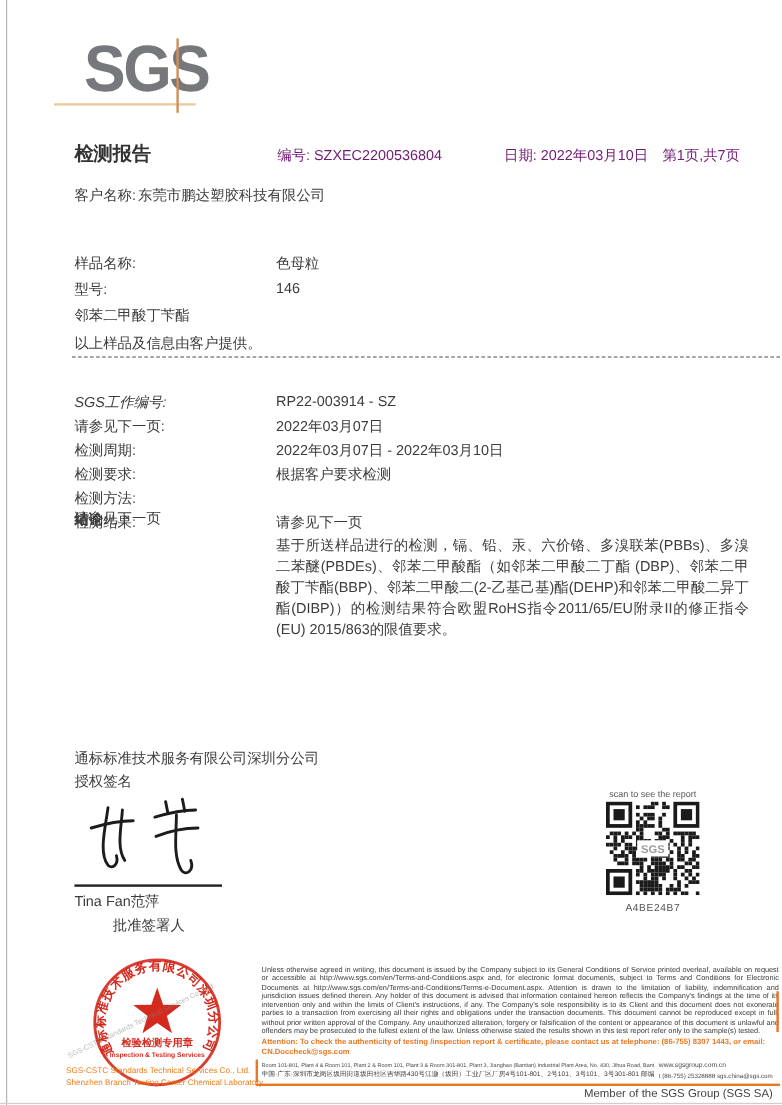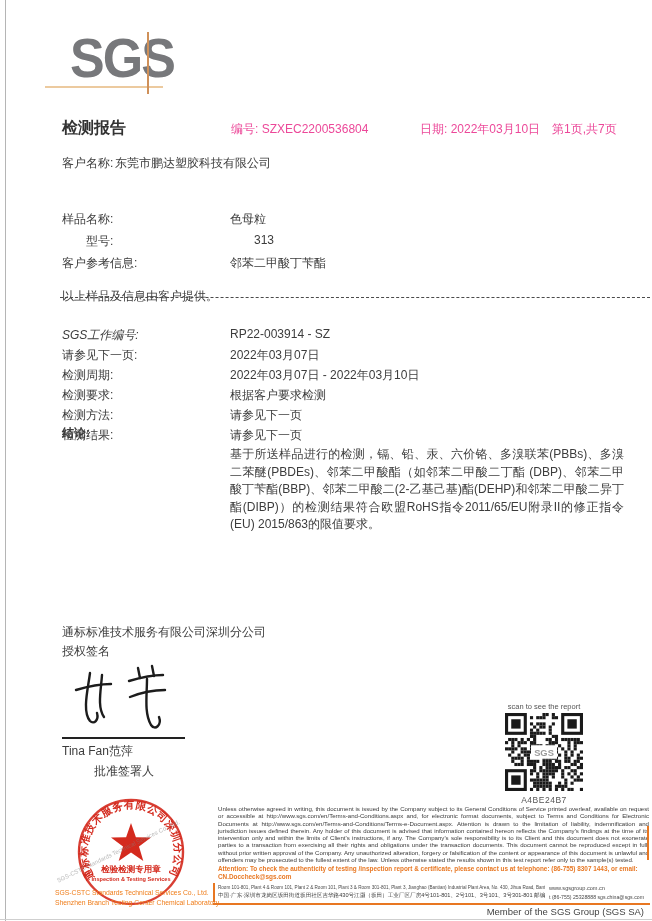--- a/index.html
+++ b/index.html
@@ -10,21 +10,21 @@
   .val{font-size:12px;color:#3c3c3c;}
   .row{display:flex;}
   .row .lbl{flex:none;}
   
   .logo-text{font-size:52px;font-weight:bold;color:#77787b;letter-spacing:-2px;
              font-family:"Liberation Sans","DejaVu Sans",sans-serif;transform:scaleY(1.05);}
   .logo-hline{background:#ecca9f;height:2px;}
   .logo-vline{background:#cf9059;width:2px;}
   
   .doc-title{font-size:16px;font-weight:bold;color:#333;}
-  .meta{font-size:12px;color:#ec4899;}
+  .meta{font-size:12px;color:#701a75;}
   .dashed-sep{border-top:1.5px dashed #4a4a4a;height:0;}
   
   .conclusion{font-size:12px;line-height:17.5px;text-align:justify;color:#3c3c3c;}
   
   .sig-line{background:#222;height:2px;}
   
   .qr-wrap{width:100px;text-align:center;}
   .qr-caption{font-size:7.5px;color:#555;}
   .qr-code-label{font-size:8.5px;color:#555;letter-spacing:.5px;}
   
@@ -66,29 +66,28 @@
       <span class="lbl" style="width:53px;">客户名称:</span>
       <span class="val">东莞市鹏达塑胶科技有限公司</span>
     </div>
   </div>
 
   <div class="abs" style="left:62px;top:211px;width:560px;">
     <div class="row" style="height:22px;">
       <span class="lbl" style="width:168px;">样品名称:</span>
       <span class="val">色母粒</span>
     </div>
-    <div class="row" style="height:22px;margin-left:24px;">
+    <div class="row" style="height:22px;">
       <span class="lbl" style="width:168px;">型号:</span>
-      <span class="val">313</span>
+      <span class="val">146</span>
     </div>
     <div class="row" style="height:22px;">
-      <span class="lbl" style="width:168px;">客户参考信息:</span>
       <span class="val">邻苯二甲酸丁苄酯</span>
     </div>
-    <div class="lbl" style="margin-top:11px;">以上样品及信息由客户提供。</div>
+    <div class="lbl" style="margin-top:1px;">以上样品及信息由客户提供。</div>
   </div>
 
   <div class="abs dashed-sep" style="left:60px;top:297px;width:590px;"></div>
 
   <div class="abs" style="left:62px;top:327px;width:560px;">
     <div class="row" style="height:20px;">
       <span class="lbl" style="width:168px;font-style:italic;">SGS工作编号:</span>
       <span class="val">RP22-003914 - SZ</span>
     </div>
     <div class="row" style="height:20px;">
@@ -96,21 +95,21 @@
       <span class="val">2022年03月07日</span>
     </div>
     <div class="row" style="height:20px;">
       <span class="lbl" style="width:168px;">检测周期:</span>
       <span class="val">2022年03月07日 - 2022年03月10日</span>
     </div>
     <div class="row" style="height:20px;">
       <span class="lbl" style="width:168px;">检测要求:</span>
       <span class="val">根据客户要求检测</span>
     </div>
-    <div class="row" style="height:20px;">
+    <div class="row" style="height:20px;flex-direction:column;">
       <span class="lbl" style="width:168px;">检测方法:</span>
       <span class="val">请参见下一页</span>
     </div>
     <div class="row" style="height:20px;">
       <span class="lbl" style="width:168px;">检测结果:</span>
       <span class="val">请参见下一页</span>
     </div>
   </div>
 
   <div class="abs lbl" style="left:62px;top:425px;font-weight:bold;">结论:</div>
@@ -130,21 +129,21 @@
       <path d="M72 5 L74 15"></path>
       <path d="M86 3 L88 13"></path>
       <path d="M81 16 C81 32 78 50 85 62 C89 68 96 62 93 54"></path>
       <path d="M64 34 C74 30 88 27 99 27"></path>
     </g>
   </svg>
   <div class="abs sig-line" style="left:62px;top:737px;width:123px;"></div>
   <div class="abs val" style="left:62px;top:743px;">Tina Fan范萍</div>
   <div class="abs val" style="left:62px;top:763px;margin-left:32px;">批准签署人</div>
 
-  <div class="abs qr-wrap" style="left:494px;top:657px;margin-top:45px;">
+  <div class="abs qr-wrap" style="left:494px;top:657px;">
     <div class="qr-caption">scan to see the report</div>
     <svg id="qr-svg" width="78" height="78" viewBox="0 0 75 75" style="margin-top:2px;">
         <rect x="0" y="0" width="75" height="75" fill="#fff"></rect>
         <g fill="#1a1a1a">
           <rect x="36" y="0" width="3" height="3"></rect>
           <rect x="39" y="0" width="3" height="3"></rect>
           <rect x="45" y="0" width="3" height="3"></rect>
           <rect x="24" y="3" width="3" height="3"></rect>
           <rect x="30" y="3" width="3" height="3"></rect>
           <rect x="33" y="3" width="3" height="3"></rect>

